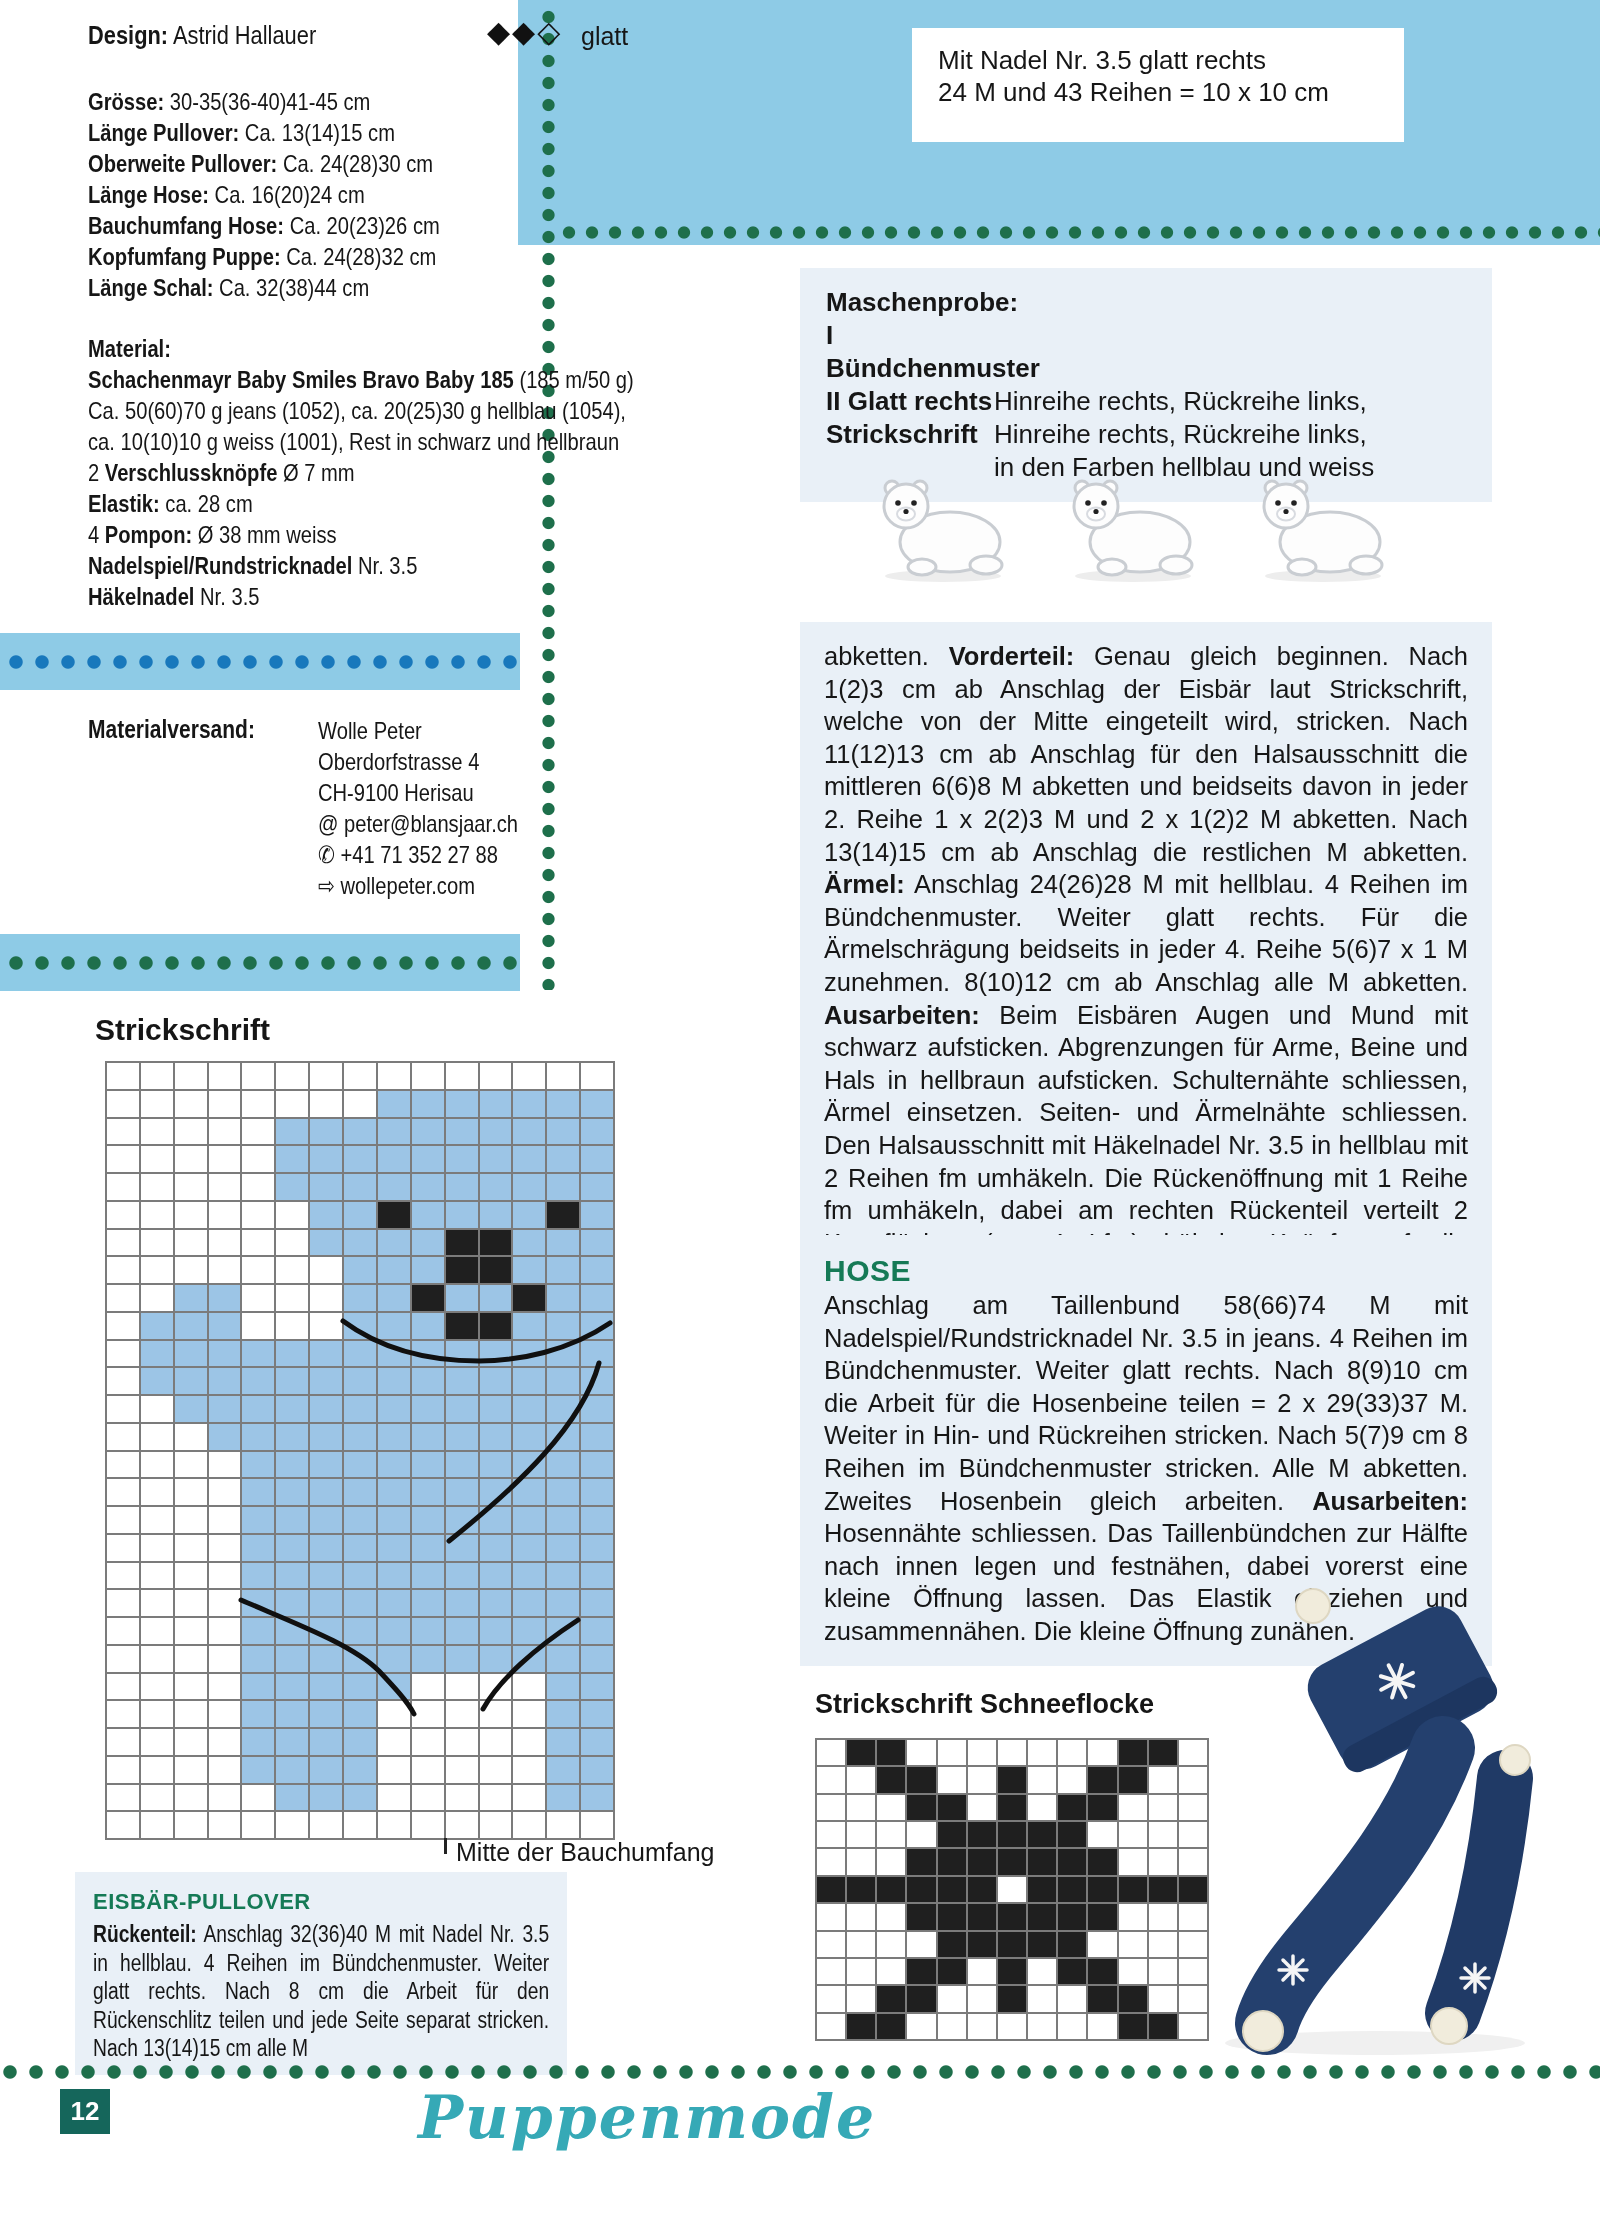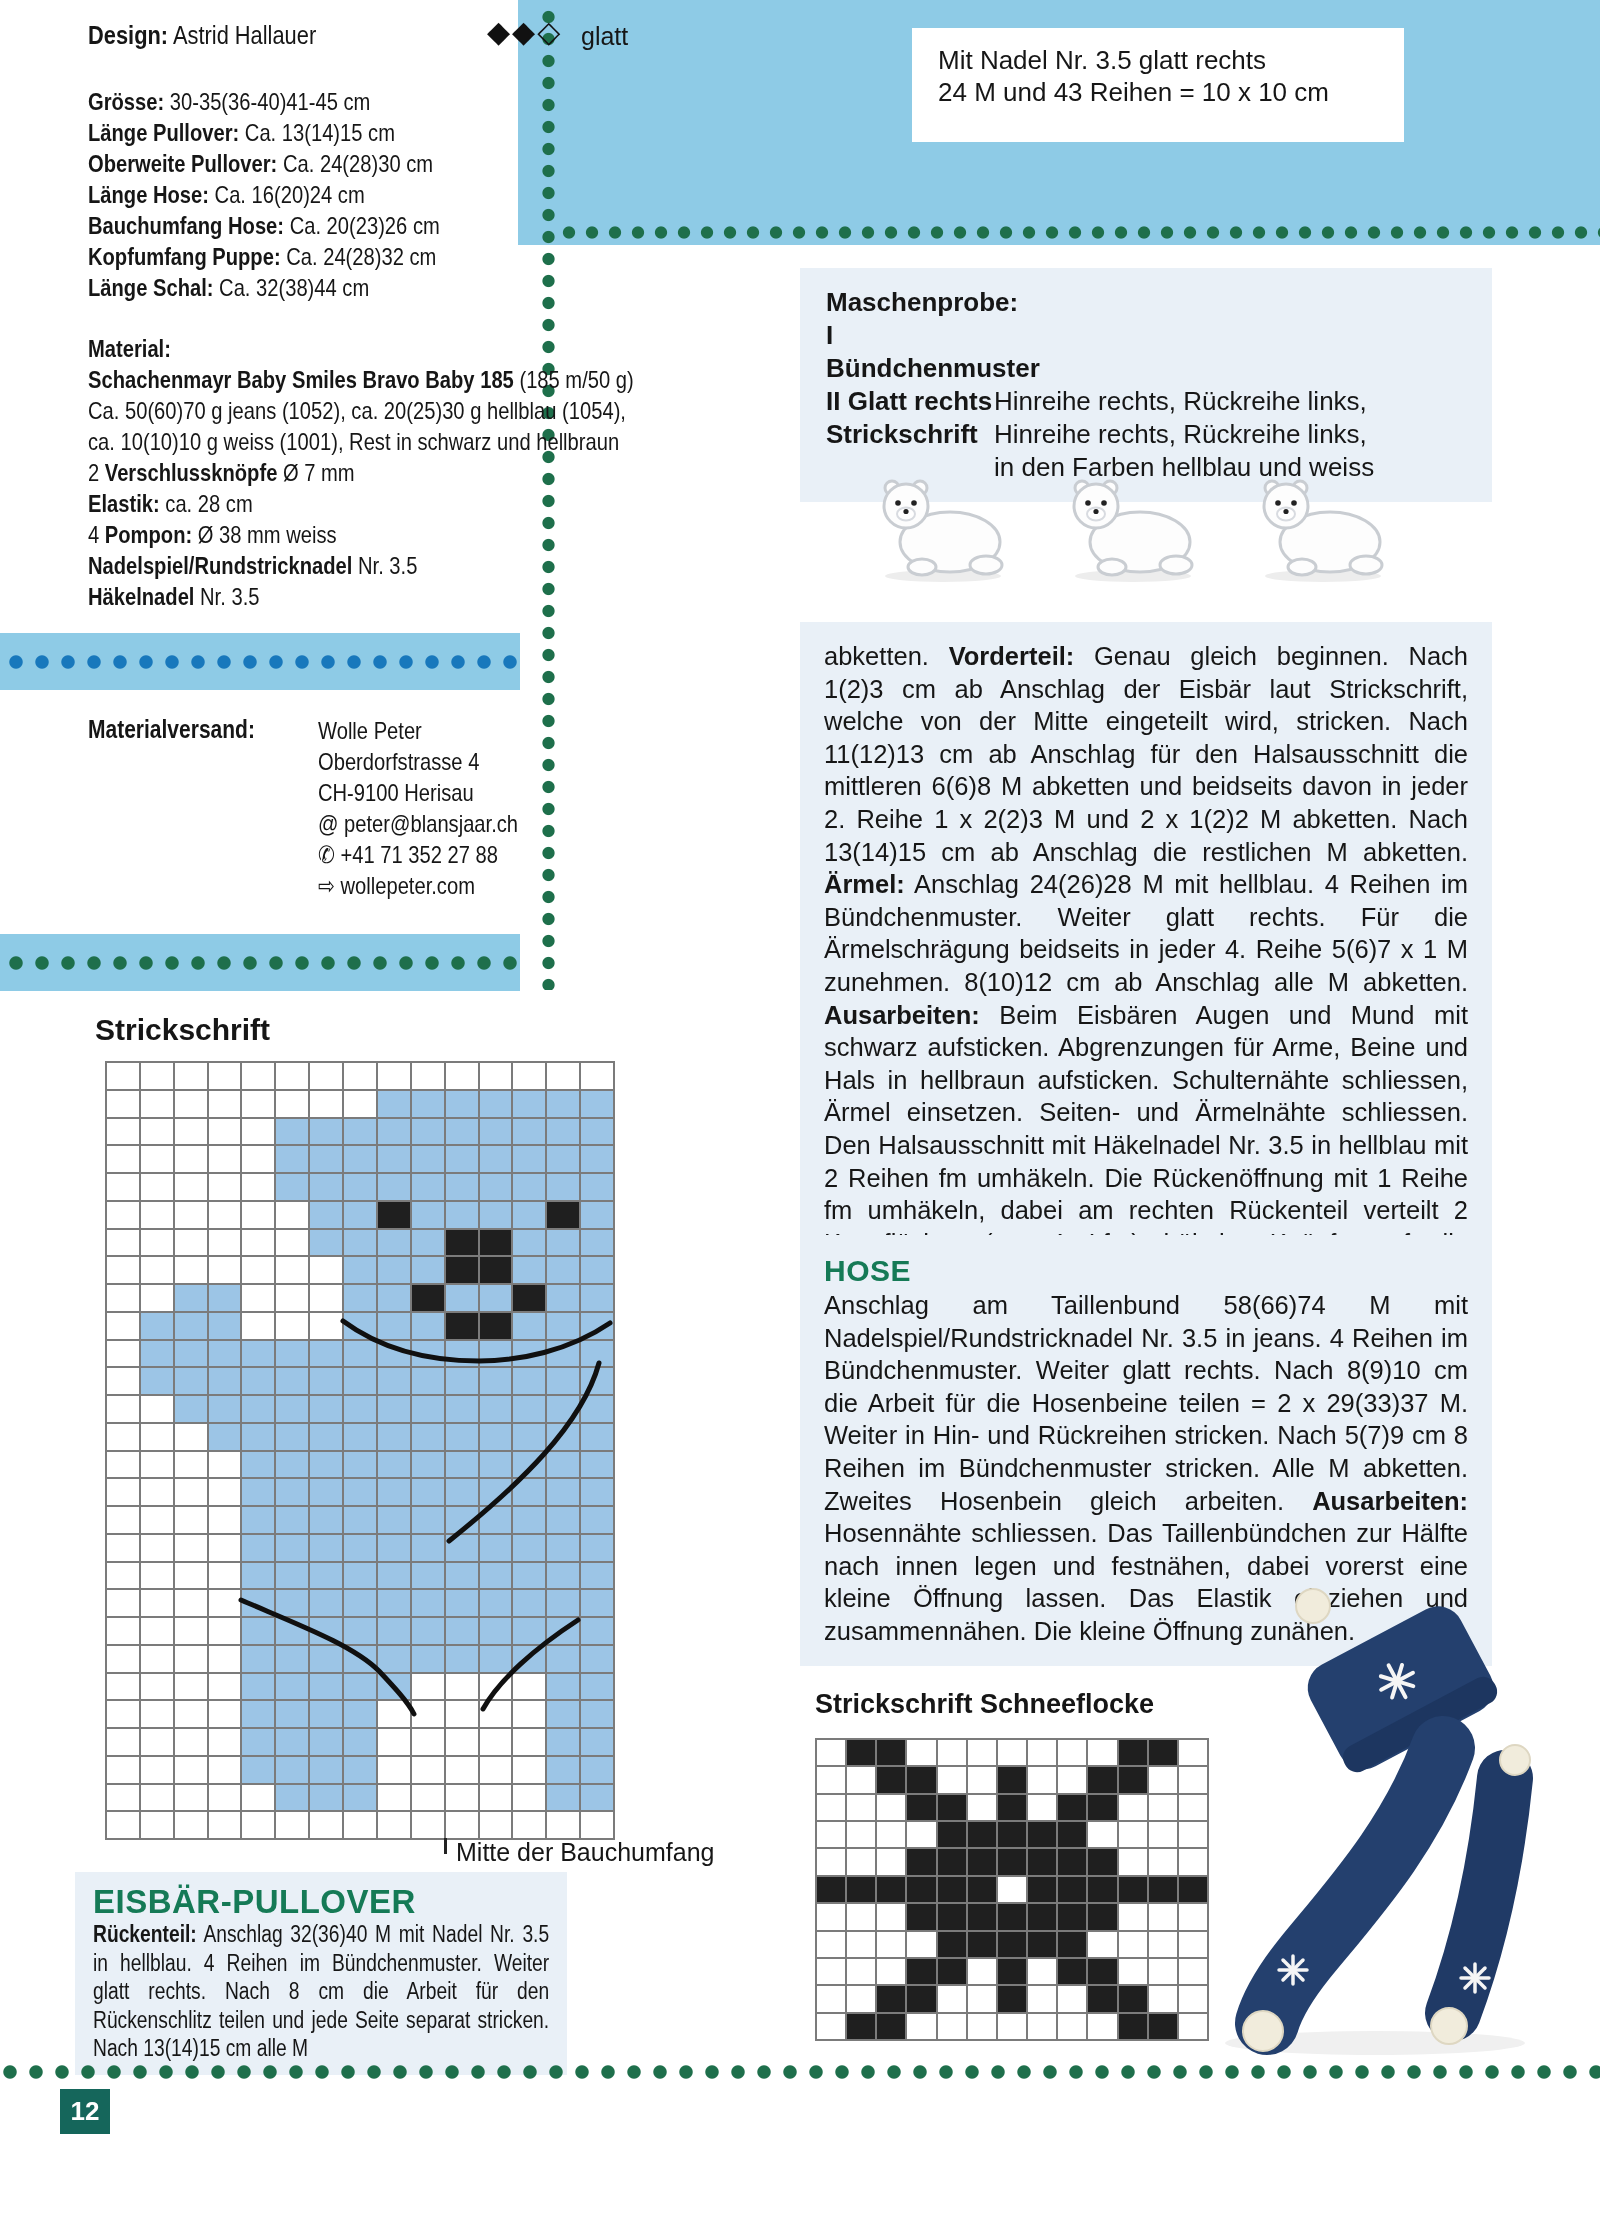--- a/index.html
+++ b/index.html
@@ -68,21 +68,21 @@
 
   
   .gridchart{display:grid;gap:2px;background:#7b7b7b;border:2px solid #7b7b7b;box-sizing:border-box;}
   #bear-chart-wrap{left:105px;top:1061px;width:510px;height:779px;}
   #bear-chart{width:510px;height:779px;}
   #bear-curves{position:absolute;left:2px;top:2px;width:506px;height:775px;pointer-events:none;}
   #snow-chart{left:815px;top:1738px;width:394px;height:303px;}
 
   
   .eisbaer{left:75px;top:1872px;width:492px;min-height:176px;padding:12px 18px;box-sizing:border-box;}
-  .eisbaer .green-h{font-size:33px;}
+  .eisbaer .green-h{font-size:22px;}
   .eisbaer .scalebox{width:545px;transform:scaleX(.837);transform-origin:0 0;
                      font-size:23px;line-height:28.5px;text-align:justify;}
 
   
   .page-badge{left:60px;top:2089px;width:50px;height:45px;background:#15665b;color:#fff;
               display:flex;align-items:center;justify-content:center;font-size:26px;font-weight:bold;}
   .brand1{left:178px;top:2082px;font-family:"DejaVu Serif",serif;font-style:italic;font-weight:bold;
           font-size:60px;color:#2f9e3d;letter-spacing:2px;}
   .brand2{left:418px;top:2082px;font-family:"DejaVu Serif",serif;font-style:italic;font-weight:bold;
           font-size:60px;color:#36a9b6;letter-spacing:2px;}
@@ -833,13 +833,14 @@
       <line x1="-10" y1="-10" x2="10" y2="10"></line>
         <line x1="-10" y1="10" x2="10" y2="-10"></line>
     </g>
     <circle cx="78" cy="443" r="20" fill="#f1ecdc" stroke="#ded7c2" stroke-width="2"></circle>
     <circle cx="264" cy="438" r="18" fill="#f1ecdc" stroke="#ded7c2" stroke-width="2"></circle>
     <circle cx="330" cy="172" r="15" fill="#f1ecdc" stroke="#ded7c2" stroke-width="2"></circle>
   </svg>
 
   <div class="abs footer-dots dots-green-h"></div>
   <div class="abs page-badge">12</div>
+  <div class="abs brand2">Puppenmode</div>
 </div>
 
 </body></html>

